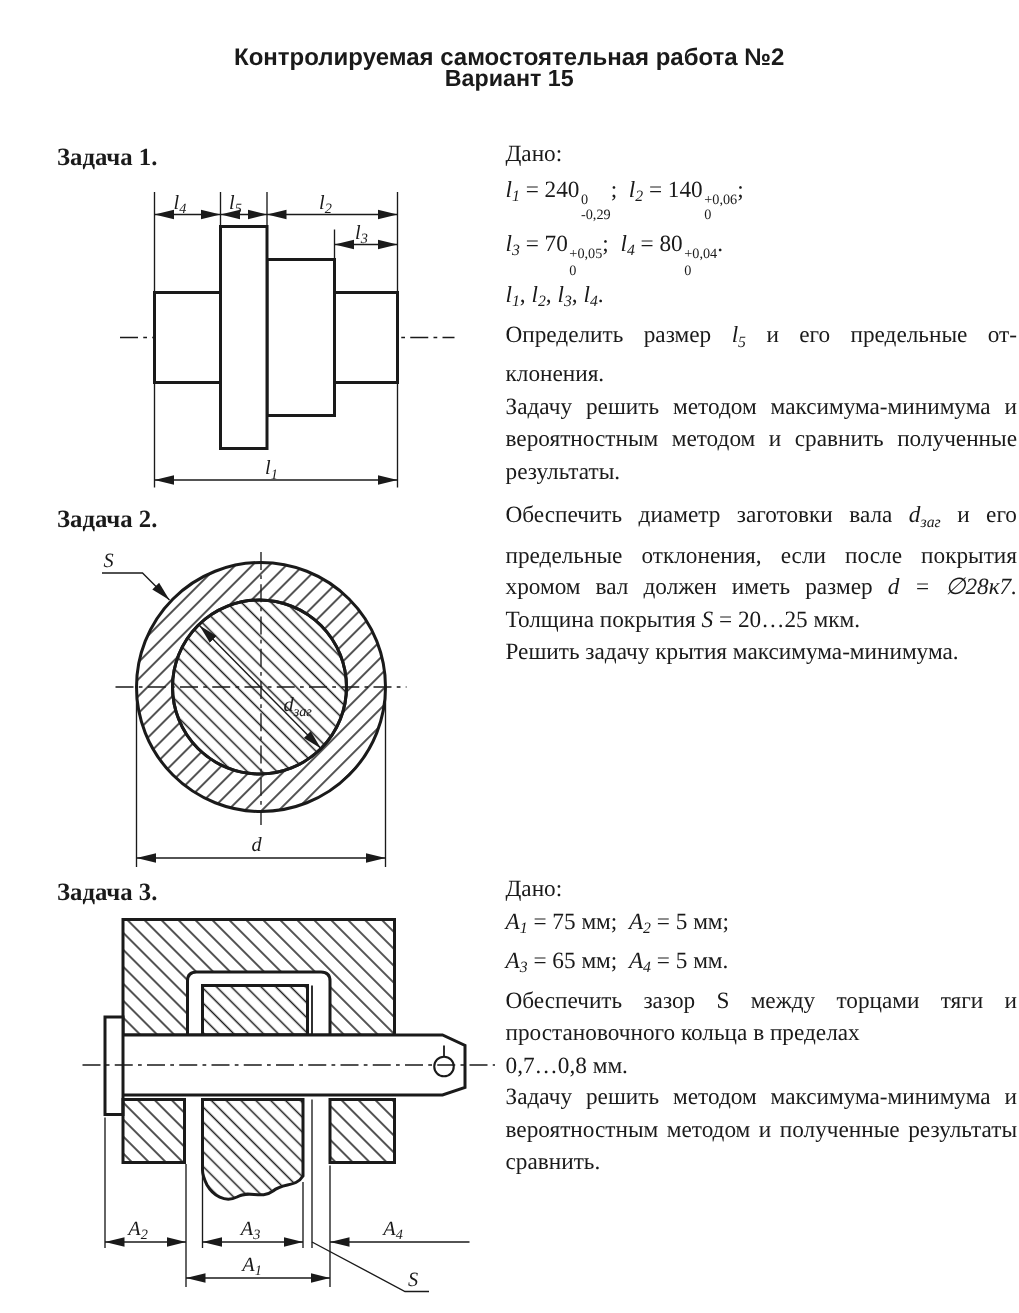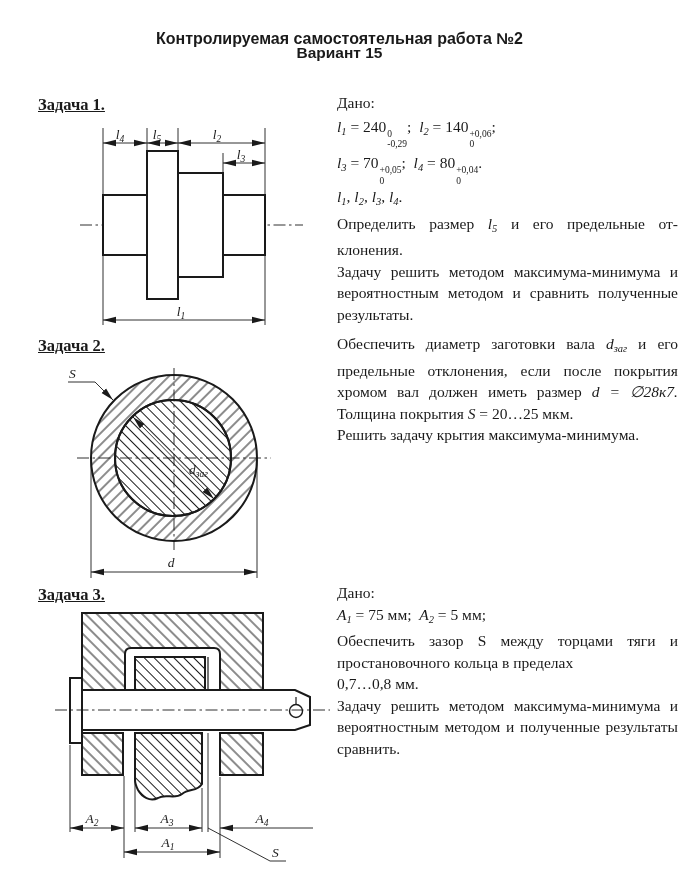--- a/index.html
+++ b/index.html
@@ -3,21 +3,21 @@
 <meta charset="utf-8">
 <style>
   html,body{margin:0;padding:0;background:#fff;}
   .page{position:relative;width:679px;height:875px;background:#ffffff;overflow:hidden;
         font-family:"Liberation Serif",serif;color:#1a1a1a;}
   .title{position:absolute;left:0;right:0;top:13px;text-align:center;
          font-family:"Liberation Sans",sans-serif;font-weight:bold;font-size:16px;margin-top:17px;}
   .subtitle{position:absolute;left:0;right:0;top:44px;text-align:center;
          font-family:"Liberation Sans",sans-serif;font-weight:bold;font-size:15.5px;}
   .heading{position:absolute;left:38px;font-weight:bold;font-size:16.5px;
-         text-decoration:underline;}
+         }
   .tcol{position:absolute;left:337px;width:341px;font-size:15.5px;line-height:21.5px;
         text-align:justify;}
   .tcol p{margin:0;padding:0;}
   .tcol p.gv{line-height:26px;}
   .it{font-style:italic;}
   .sb{font-size:10.5px;vertical-align:-3px;}
   .stk{display:inline-flex;flex-direction:column;align-items:flex-start;
        font-size:9.5px;line-height:1.12;vertical-align:-0.55em;margin-left:1px;}
   .stk span{display:block;white-space:nowrap;}
   svg{position:absolute;overflow:visible;}
@@ -221,18 +221,19 @@
   </div>
 
   <div class="tcol" style="top:333px">
     <p><span>Обеспечить диаметр заготовки вала </span><span class="it">d</span><span class="it sb">заг</span><span> и его предельные отклонения, если после по­крытия хромом вал должен иметь размер </span><span class="it">d</span><span class="it"> = ∅28к7.</span><span> Толщина покрытия </span><span class="it">S</span><span> = 20…25 мкм.</span></p>
     <p><span>Решить задачу крытия максимума-минимума.</span></p>
   </div>
 
   <div class="tcol" style="top:582px">
     <p><span>Дано:</span></p>
     <p><span class="it">A</span><span class="it sb">1</span><span> = 75 мм;&nbsp;&nbsp;</span><span class="it">A</span><span class="it sb">2</span><span> = 5 мм;</span></p>
+    <p><span class="it">A</span><span class="it sb">3</span><span> = 65 мм;&nbsp;&nbsp;</span><span class="it">A</span><span class="it sb">4</span><span> = 5 мм.</span></p>
     <p><span>Обеспечить зазор S между торцами тяги и простановочного кольца в пределах</span></p>
     <p><span>0,7…0,8 мм.</span></p>
     <p><span>Задачу решить методом максимума-минимума и вероятностным методом и полу­ченные результаты сравнить.</span></p>
   </div>
 
 </div>
 
 </body></html>

